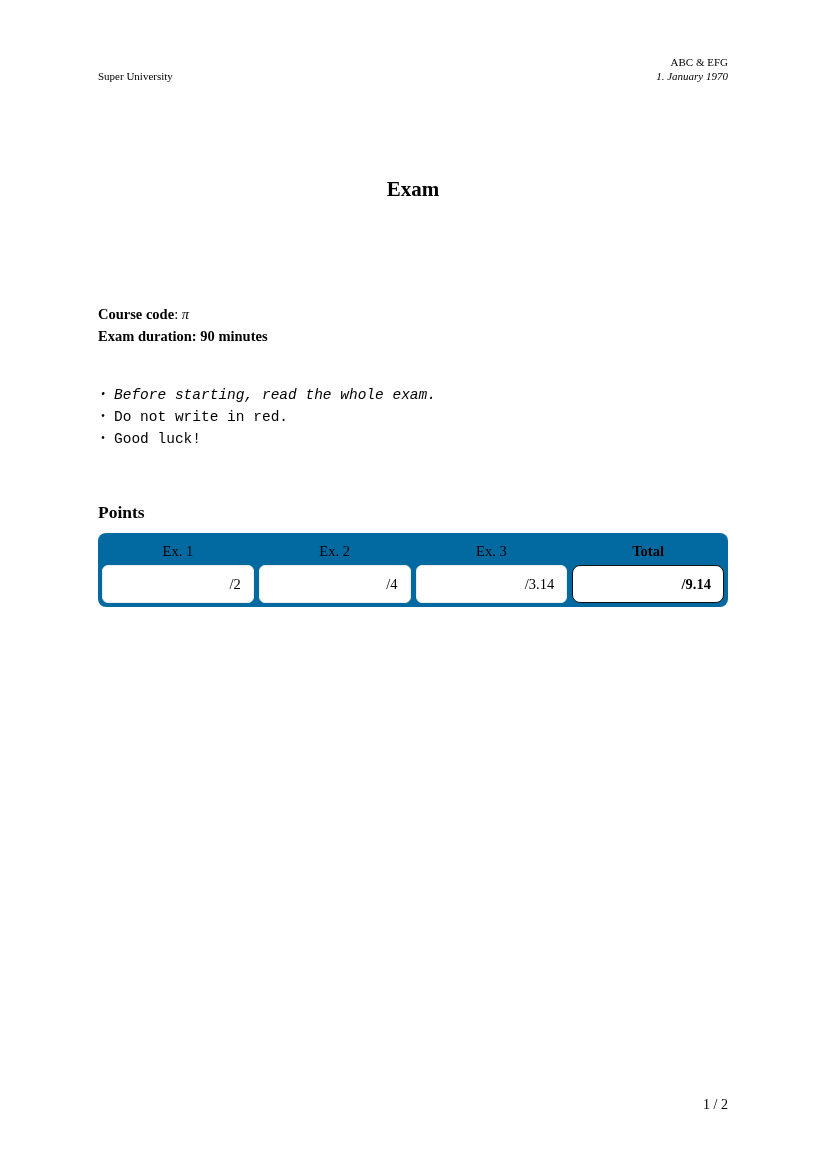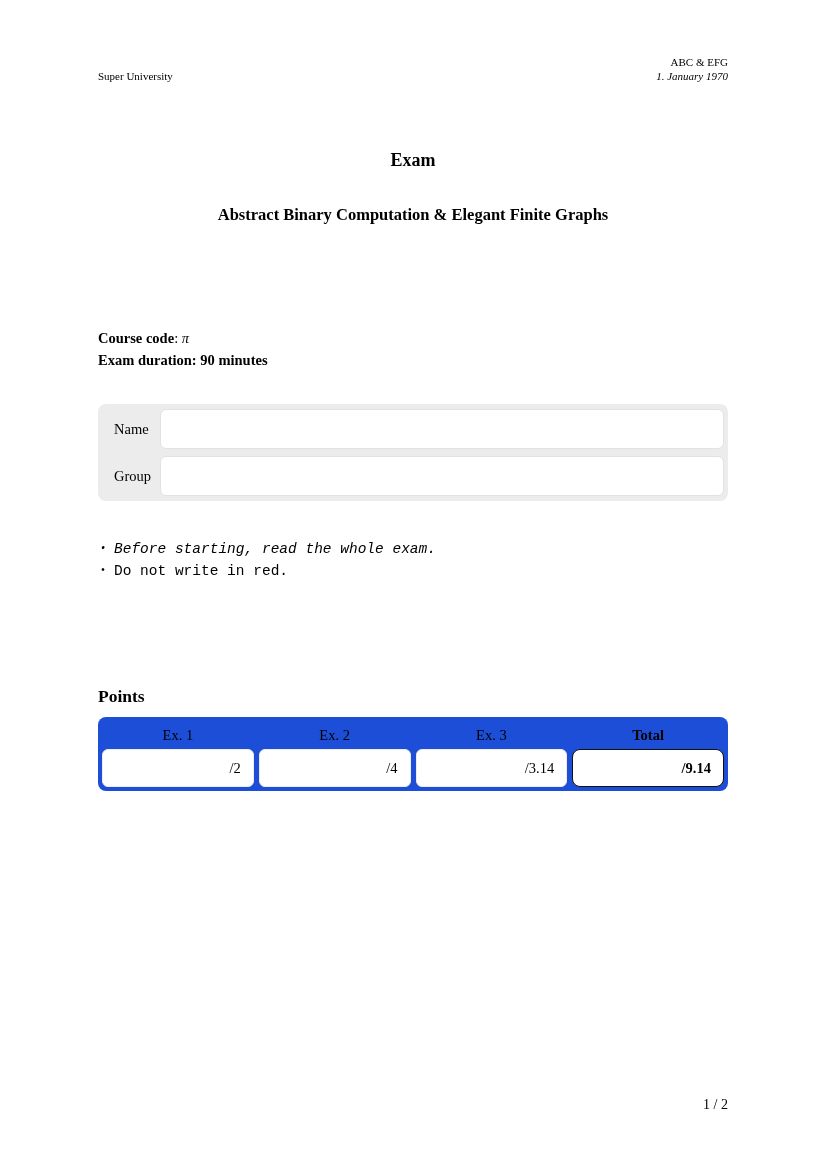--- a/index.html
+++ b/index.html
@@ -22,23 +22,23 @@
     justify-content: space-between;
     align-items: flex-end;
     font-size: 11px;
     line-height: 14px;
   }
   .doc-header .right { text-align: right; }
   .it { font-style: italic; }
 
   
   .exam-title {
-    margin-top: 65px;
+    margin-top: 94px;
     text-align: center;
-    font-size: 18px;
+    font-size: 21px;
     font-weight: bold;
     line-height: 24px;
   }
   .exam-subtitle {
     margin-top: 33px;
     text-align: center;
     font-size: 16.5px;
     font-weight: bold;
     line-height: 20px;
   }
@@ -84,28 +84,28 @@
     content: "\2022";
     position: absolute;
     left: 2px;
     top: 0;
     font-size: 10px;
     line-height: 22px;
   }
 
   
   .points-heading {
-    margin-top: 104px;
+    margin-top: 52px;
     font-size: 17.5px;
     font-weight: bold;
     line-height: 21px;
   }
   .points-box {
     margin-top: 10px;
-    background: #1d4ed8;
+    background: #0369a1;
     border-radius: 8px;
     padding: 4px;
   }
   .points-grid {
     display: grid;
     grid-template-columns: repeat(4, 1fr);
     column-gap: 5px;
   }
   .points-head-cell {
     text-align: center;
@@ -146,41 +146,31 @@
 
     <div class="doc-header">
       <div>Super University</div>
       <div class="right">
         <div>ABC &amp; EFG</div>
         <div class="it">1. January 1970</div>
       </div>
     </div>
 
     <h1 class="exam-title">Exam</h1>
-    <h2 class="exam-subtitle">Abstract Binary Computation &amp; Elegant Finite Graphs</h2>
 
     <div class="meta">
       <p><span class="bold">Course code</span><span>: </span><span class="it">π</span></p>
       <p class="bold">Exam duration: 90 minutes</p>
     </div>
 
-    <div class="fill-box">
-      <div class="fill-row">
-        <div class="fill-label">Name</div>
-        <div class="fill-input"></div>
-      </div>
-      <div class="fill-row">
-        <div class="fill-label">Group</div>
-        <div class="fill-input"></div>
-      </div>
-    </div>
 
     <ul class="instructions">
       <li class="it">Before starting, read the whole exam.</li>
       <li>Do not write in red.</li>
+      <li>Good luck!</li>
     </ul>
 
     <h3 class="points-heading">Points</h3>
 
     <div class="points-box">
       <div class="points-grid">
         <div class="points-head-cell">Ex. 1</div>
         <div class="points-head-cell">Ex. 2</div>
         <div class="points-head-cell">Ex. 3</div>
         <div class="points-head-cell total">Total</div>

